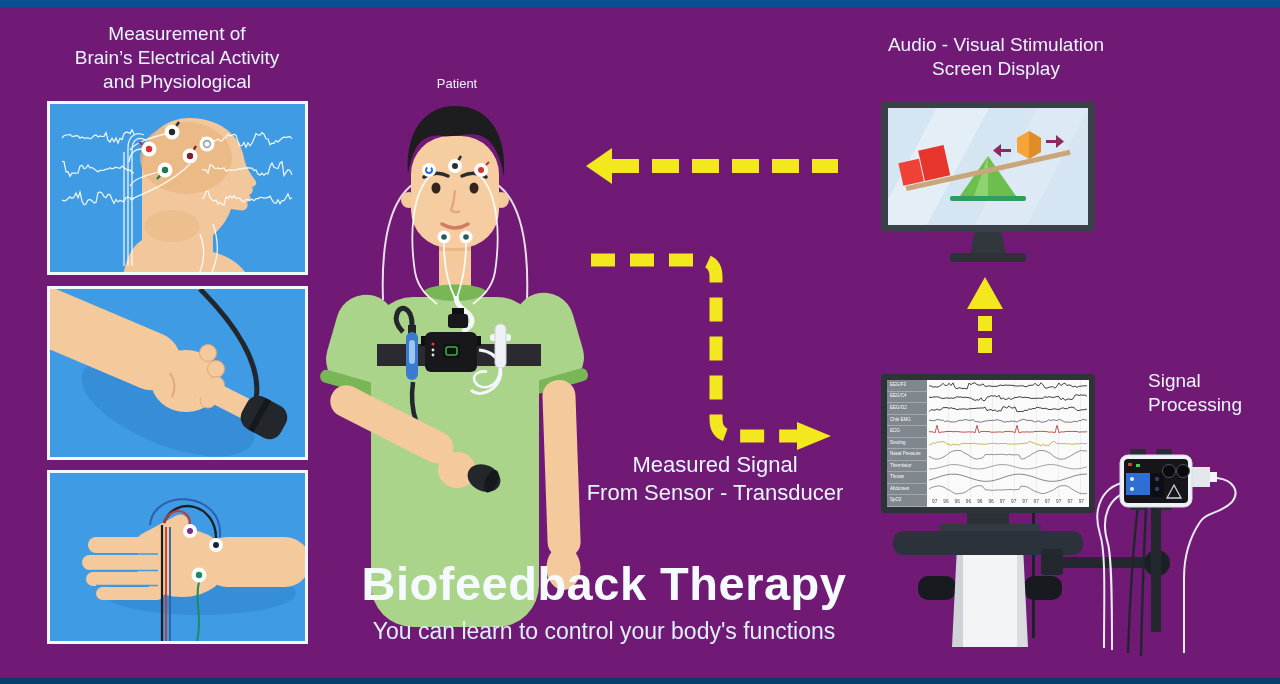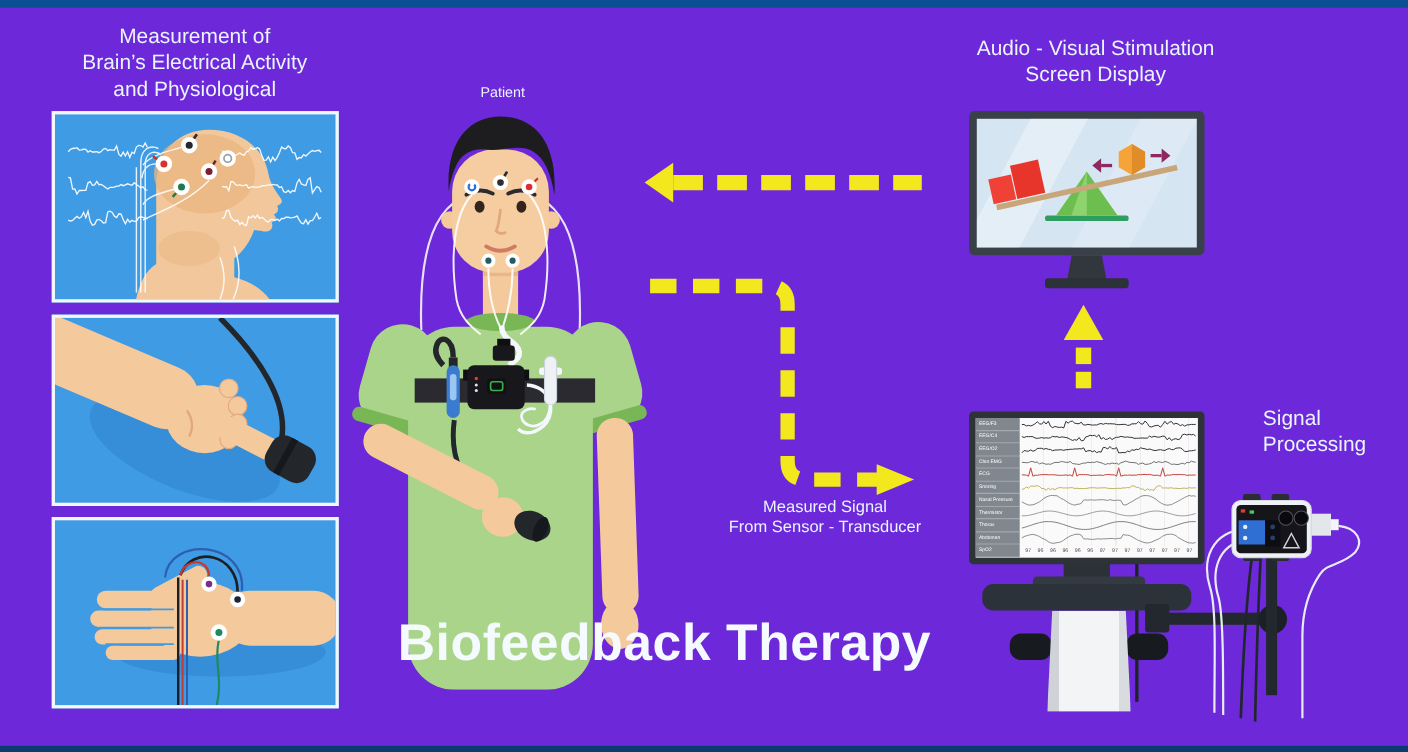--- a/index.html
+++ b/index.html
@@ -1,18 +1,18 @@
 <!DOCTYPE html>
 <html><head>
 <meta charset="utf-8">
 <style>
   html,body{margin:0;padding:0;background:#072f52;}
   *{box-sizing:border-box;}
   .stage{position:relative;width:1280px;height:684px;overflow:hidden;
-    background:#6d28d9;font-family:"Liberation Sans",sans-serif;color:#eef6fd;}
+    background:#701a75;font-family:"Liberation Sans",sans-serif;color:#eef6fd;}
   .stage::before{content:'';position:absolute;left:0;top:0;right:0;height:7px;background:#0a4e93;z-index:40;}
   .stage::after{content:'';position:absolute;left:0;bottom:0;right:0;height:6px;background:#0a3c6e;z-index:40;}
   .abs{position:absolute;}
   .lbl{color:#e9f4fc;text-align:center;line-height:1.27;}
   .preline{white-space:pre-line;}
 
   
   .panel{position:absolute;left:47px;width:261px;height:174px;background:#3f9be4;
     border:3px solid #f2f7fc;}
   .panel svg{position:absolute;left:0;top:0;}
@@ -448,18 +448,19 @@
     <rect x="50" y="25" width="14" height="24" fill="#0d0d12"></rect>
     <circle cx="57" cy="31" r="2.2" fill="#27406e"></circle>
     <circle cx="57" cy="41" r="2.2" fill="#27406e"></circle>
     <circle cx="69" cy="23" r="6.5" fill="#0a0a0e" stroke="#52525a"></circle>
     <circle cx="83" cy="23" r="6.5" fill="#0a0a0e" stroke="#52525a"></circle>
     <rect x="28" y="15" width="4" height="3" fill="#e03b30"></rect>
     <rect x="36" y="16" width="4" height="3" fill="#3fce57"></rect>
     <polygon points="74,37 81,50 67,50" fill="none" stroke="#cfd4da" stroke-width="1.3"></polygon>
   </svg>
 
-  <div class="abs lbl preline" style="left:620px;top:451px;width:260px;font-size:15px;z-index:21;">Measured Signal
+  <div class="abs lbl preline" style="left:585px;top:451px;width:260px;font-size:22px;z-index:21;">Measured Signal
 From Sensor - Transducer</div>
 
   <div class="title-main">Biofeedback Therapy</div>
+  <div class="title-sub">You can learn to control your body's functions</div>
 
 </div>
 
 </body></html>

